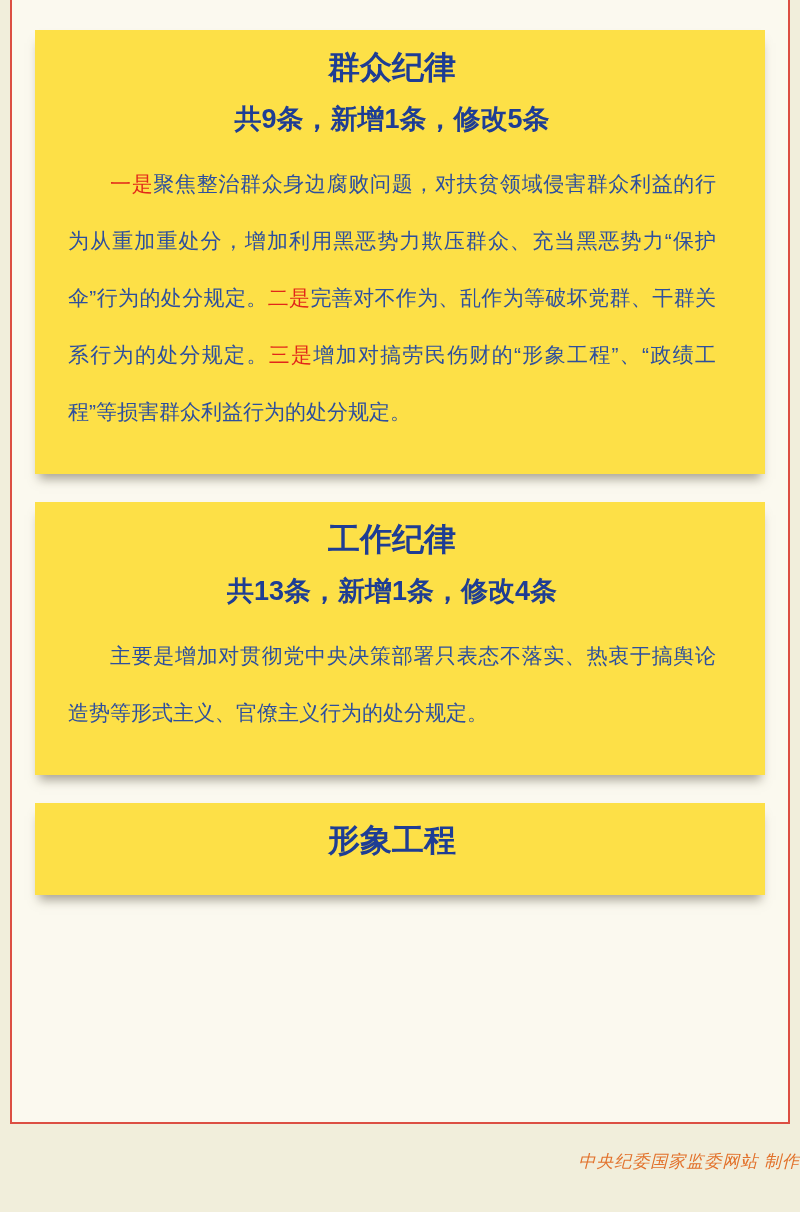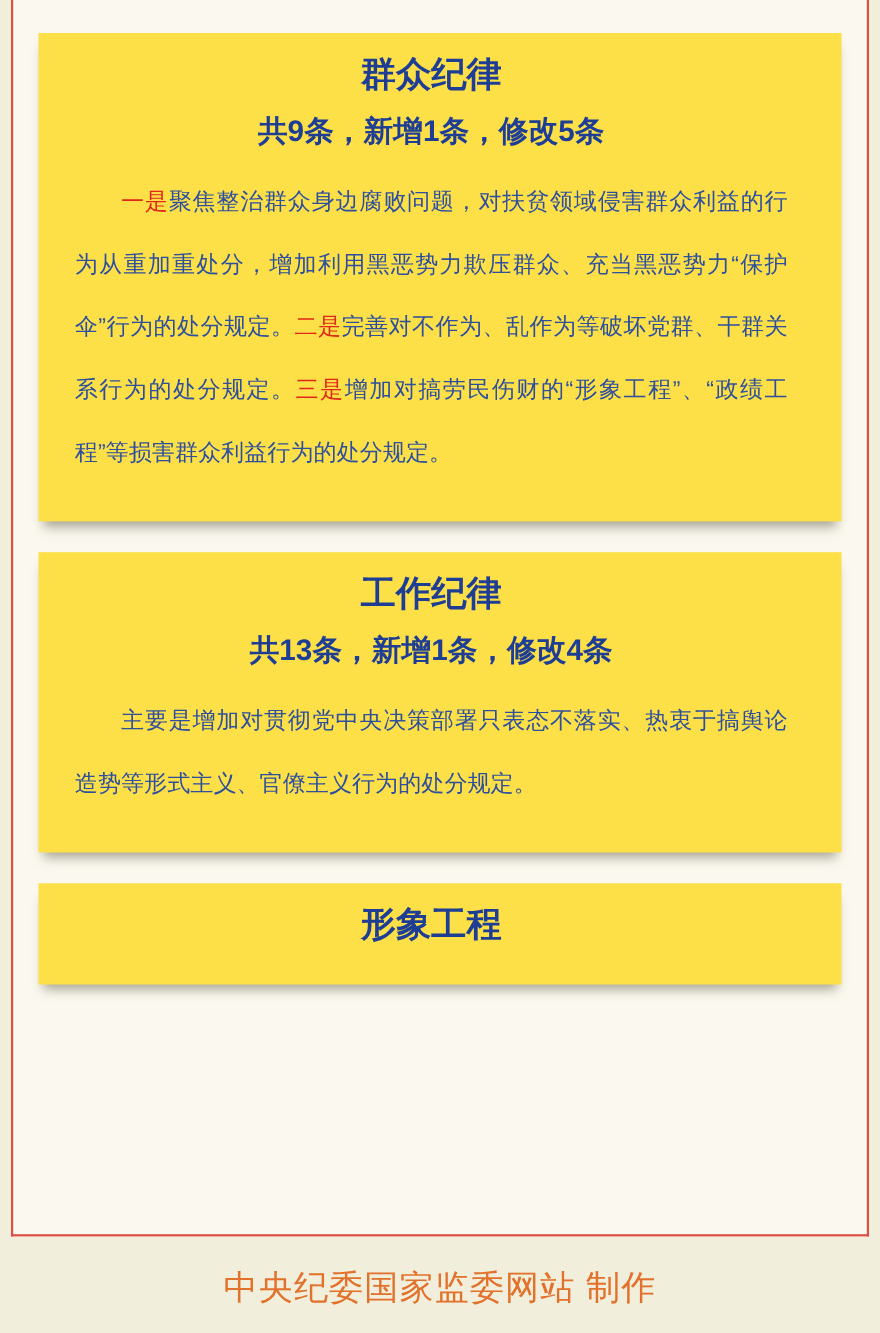--- a/index.html
+++ b/index.html
@@ -54,24 +54,25 @@
     color: #2d4f9e;
     text-align: justify;
     text-indent: 2em;
   }
   .card-body .hl { color: #e1271a; }
   .footer-credit {
     position: absolute;
     left: 0;
     top: 1150px;
     width: 100%;
-    text-align: center;
-    font-size: 31px;
+    text-align: right;
+    font-size: 17px;
     color: #e2712b;
     letter-spacing: 1px;
+    font-style: italic;
   }
 </style>
 </head>
 <body>
 
 <div class="inner-frame">
 
   <section class="card card-1">
     <h2 class="card-title">群众纪律</h2>
     <h3 class="card-subtitle">共9条，新增1条，修改5条</h3>

